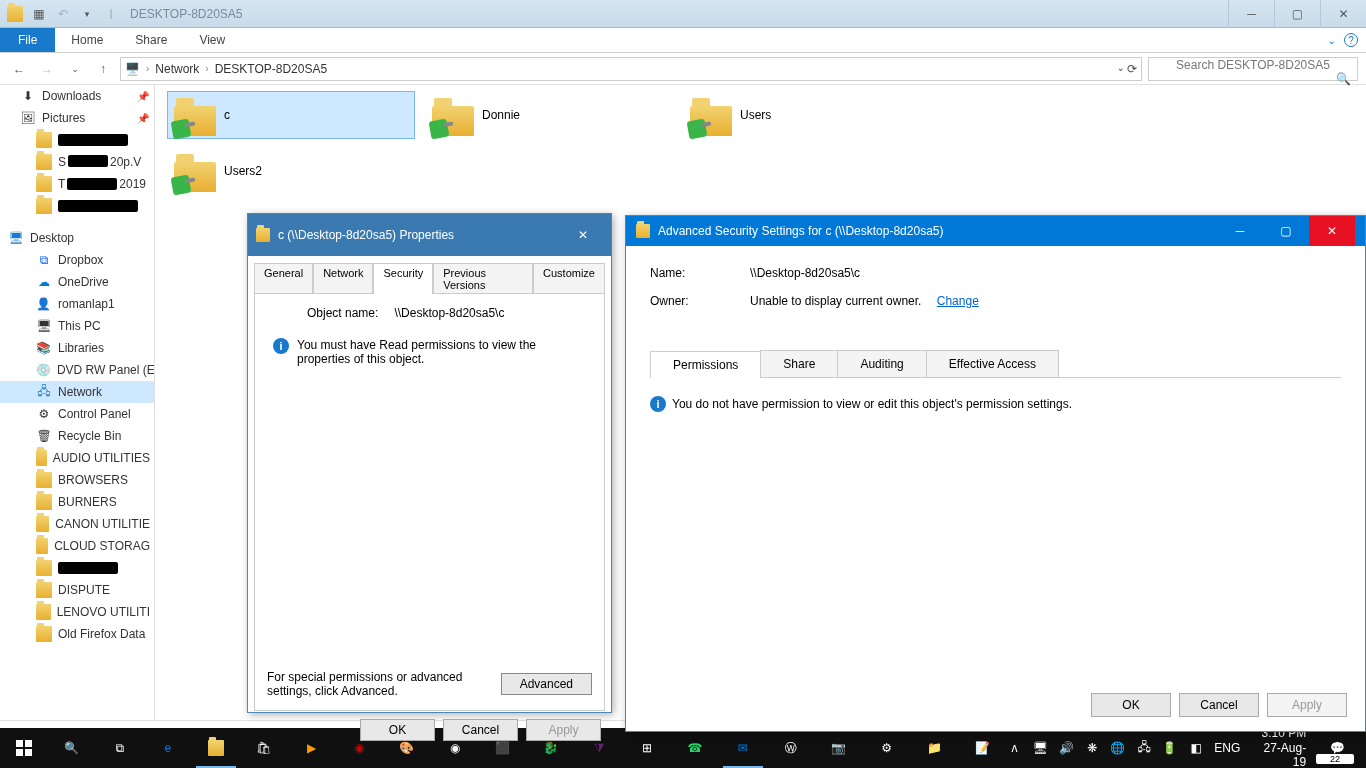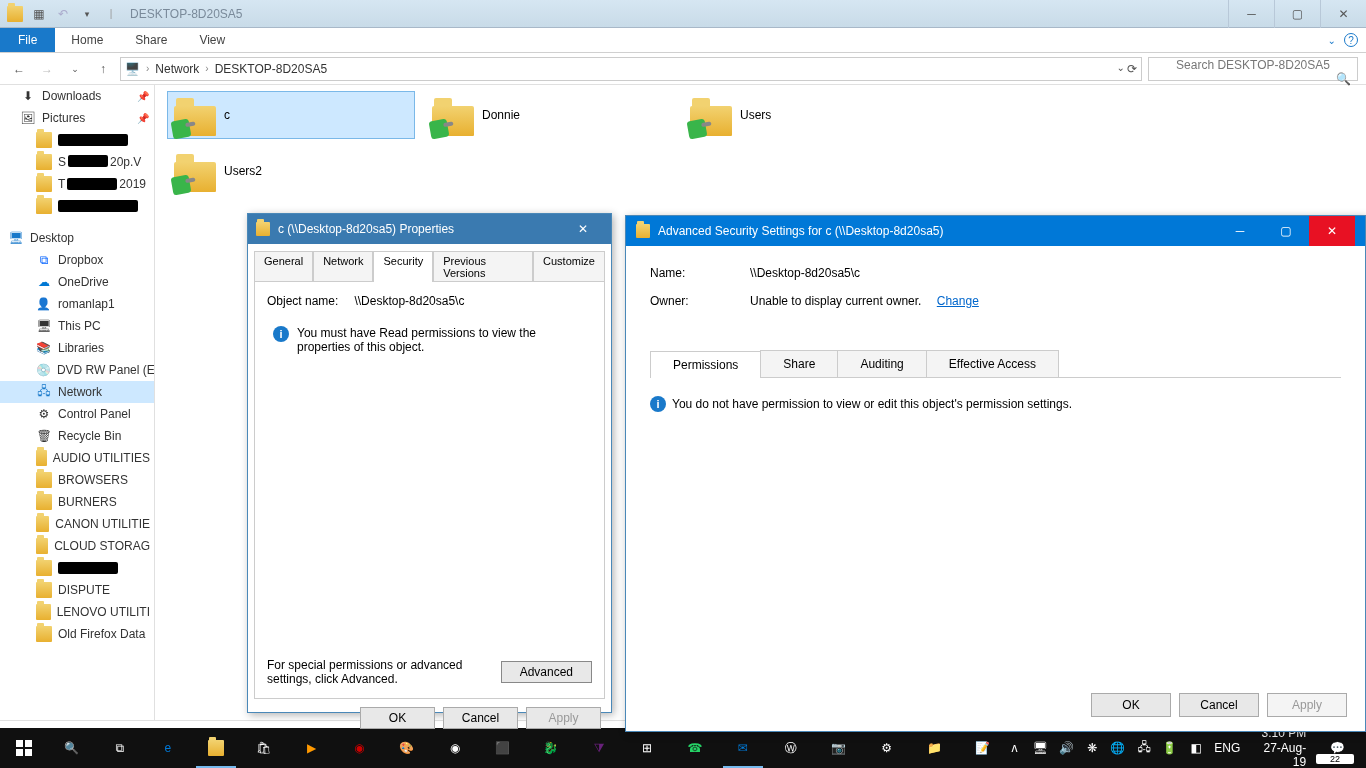--- a/index.html
+++ b/index.html
@@ -47,27 +47,27 @@
 .folder-icon { width:42px; height:42px; position:relative; }
 .folder-icon .back { position:absolute; width:42px; height:30px; bottom:0; background:linear-gradient(#f2d270,#e8b030); border-radius:2px 2px 1px 1px; }
 .folder-icon .tab { position:absolute; width:18px; height:8px; top:4px; left:2px; background:#f2d270; border-radius:2px 2px 0 0; }
 .folder-icon .net { position:absolute; width:18px; height:18px; bottom:-2px; left:-2px; background:#39b54a; border-radius:3px; transform:rotate(-10deg); }
 .folder-icon .net::after { content:""; position:absolute; right:-6px; top:4px; width:10px; height:4px; background:#888; border-radius:2px; }
 
 .statusbar { height:24px; border-top:1px solid #e0e0e0; display:flex; align-items:center; padding:0 12px; gap:18px; color:#555; font-size:12px; }
 
 
 .dlg-props { position:absolute; left:247px; top:213px; width:365px; height:500px; background:#fff; border:1px solid #4a88b8; box-shadow:2px 2px 8px rgba(0,0,0,.3); z-index:10; }
-.dlg-props .dlg-title { height:30px; background:#3a7ab0; color:#fff; display:flex; align-items:center; padding:0 8px; gap:8px; }
+.dlg-props .dlg-title { height:42px; background:#3a7ab0; color:#fff; display:flex; align-items:center; padding:0 8px; gap:8px; }
 .dlg-props .dlg-title .close { margin-left:auto; width:40px; text-align:center; }
 .dlg-props .tabs { display:flex; padding:6px 6px 0 6px; gap:0; }
 .dlg-props .tabs .t { border:1px solid #ccc; border-bottom:none; padding:3px 9px; background:#f4f4f4; font-size:11px; position:relative; top:1px; }
 .dlg-props .tabs .t.active { background:#fff; z-index:2; }
 .dlg-props .tab-body { border:1px solid #ccc; margin:0 6px; height:418px; padding:12px; background:#fff; position:relative; }
-.dlg-props .obj-line { display:flex; gap:16px; font-size:11px; margin-bottom:18px; }
+.dlg-props .obj-line { display:flex; gap:16px; font-size:11px; margin-bottom:18px;margin-left:40px; }
 .dlg-props .info-row { display:flex; gap:8px; align-items:flex-start; font-size:11px; margin-bottom:12px; padding-left:6px; }
 .dlg-props .info-icon { width:16px; height:16px; border-radius:50%; background:#1979ca; color:#fff; font-weight:bold; display:flex; align-items:center; justify-content:center; font-size:11px; flex-shrink:0; }
 .dlg-props .footer-note { position:absolute; bottom:12px; left:12px; right:12px; display:flex; align-items:center; gap:12px; font-size:11px; }
 .dlg-props .btn-adv { padding:3px 18px; border:1px solid #888; background:#e8e8e8; margin-left:auto; }
 .dlg-props .dlg-btns { display:flex; justify-content:flex-end; gap:8px; padding:8px 10px; }
 .dlg-props .dlg-btns button { width:75px; height:22px; border:1px solid #aaa; background:#e8e8e8; }
 .dlg-props .dlg-btns button.disabled { color:#999; }
 
 
 .dlg-adv { position:absolute; left:625px; top:215px; width:741px; height:517px; background:#fff; border:1px solid #4a88b8; box-shadow:2px 2px 8px rgba(0,0,0,.3); z-index:9; }

